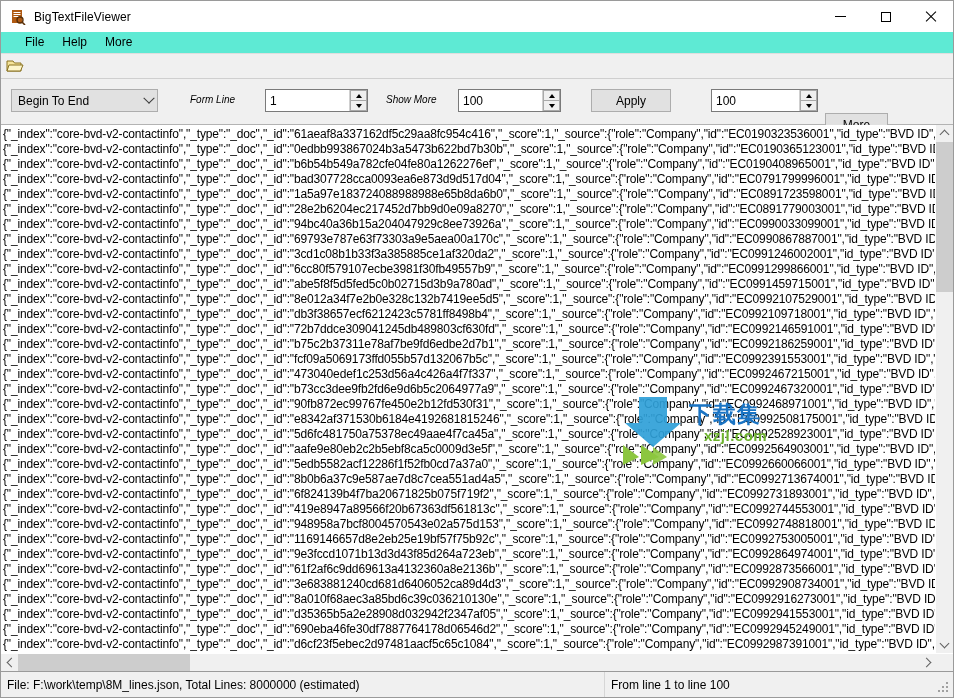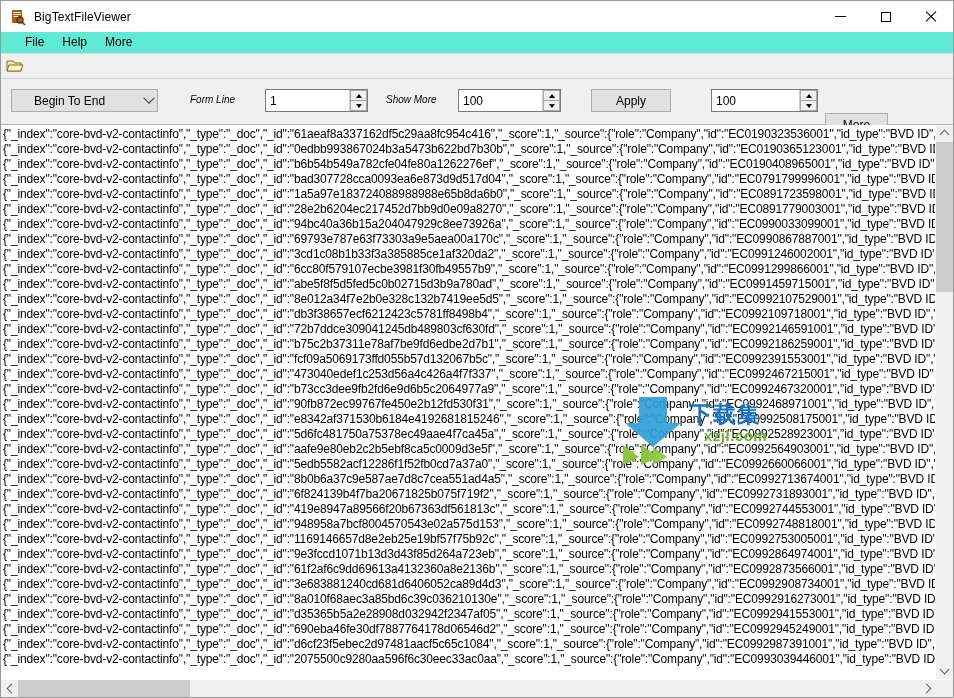--- a/index.html
+++ b/index.html
@@ -145,21 +145,21 @@
     height: 23px;
     background: #e1e1e1;
     border: 1px solid #adadad;
     box-sizing: border-box;
     display: flex;
     align-items: center;
     font-size: 12px;
     color: #000;
     cursor: default;
   }
-  .combo .cbtext { padding-left: 22px; flex: 1; }
+  .combo .cbtext { padding-left: 6px; flex: 1; }
   .combo .cbarrow {
     width: 17px;
     display: flex;
     align-items: center;
     justify-content: center;
   }
   .cbarrow i {
     display: block;
     width: 7px;
     height: 7px;
@@ -568,20 +568,32 @@
       </div>
     <div class="hs-track">
       <div class="hs-thumb"></div>
     </div>
     <div class="hs-btn">
         <i class="chevh right"></i>
       </div>
     <div class="hs-corner"></div>
   </div>
 
+  <div class="statusbar">
+    <div class="status-cell status-left">File: F:\work\temp\8M_lines.json, Total Lines: 8000000 (estimated)</div>
+    <div class="status-cell status-right">From line 1 to line 100</div>
+    <span class="grip">
+      <i style="left:8px;top:8px"></i>
+        <i style="left:4px;top:8px"></i>
+        <i style="left:8px;top:4px"></i>
+        <i style="left:0px;top:8px"></i>
+        <i style="left:4px;top:4px"></i>
+        <i style="left:8px;top:0px"></i>
+    </span>
+  </div>
 
   <div class="watermark">
     <svg width="70" height="72" viewBox="0 0 70 72" style="position:absolute;left:0;top:0">
       <polygon points="18,0 46,0 46,26 60,26 32,50 4,26 18,26" fill="#2f9fd8" opacity="0.92"></polygon>
       <polygon points="2,48 18,60 2,68" fill="#8cc63f"></polygon>
       <polygon points="20,48 38,60 20,68" fill="#8cc63f"></polygon>
       <polygon points="32,50 46,60 32,68" fill="#8cc63f" opacity="0.9"></polygon>
     </svg>
     <div class="wm-text-cn">下载集</div>
     <div class="wm-text-en">xzjl.com</div>

